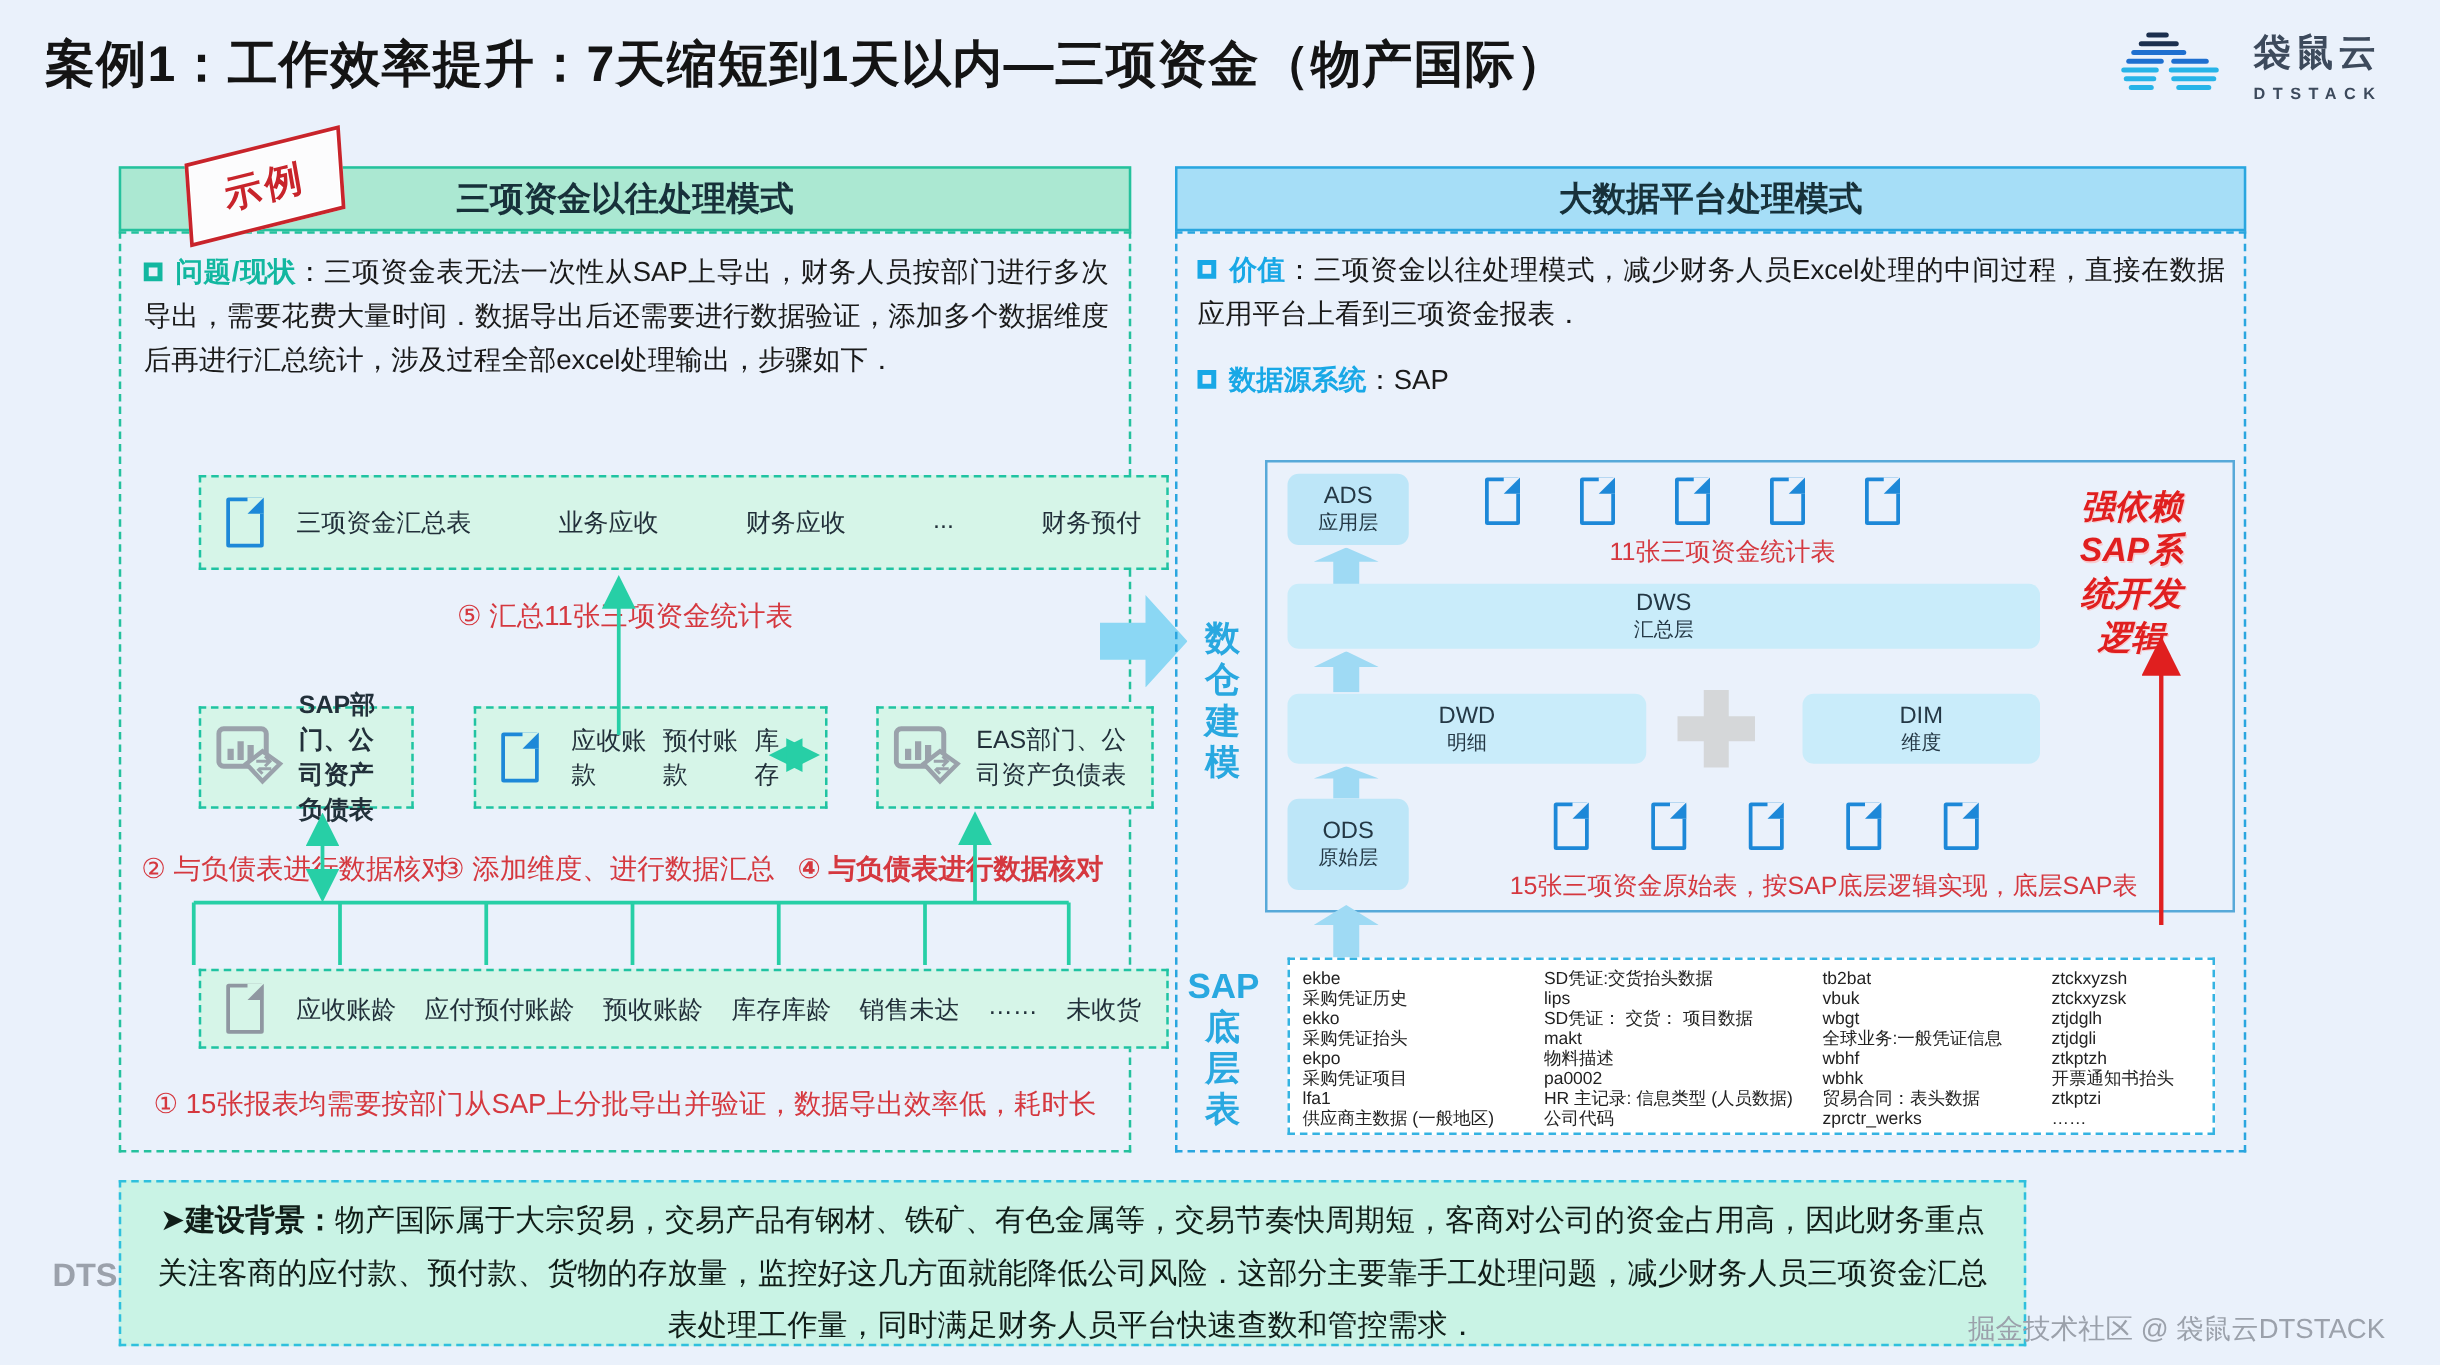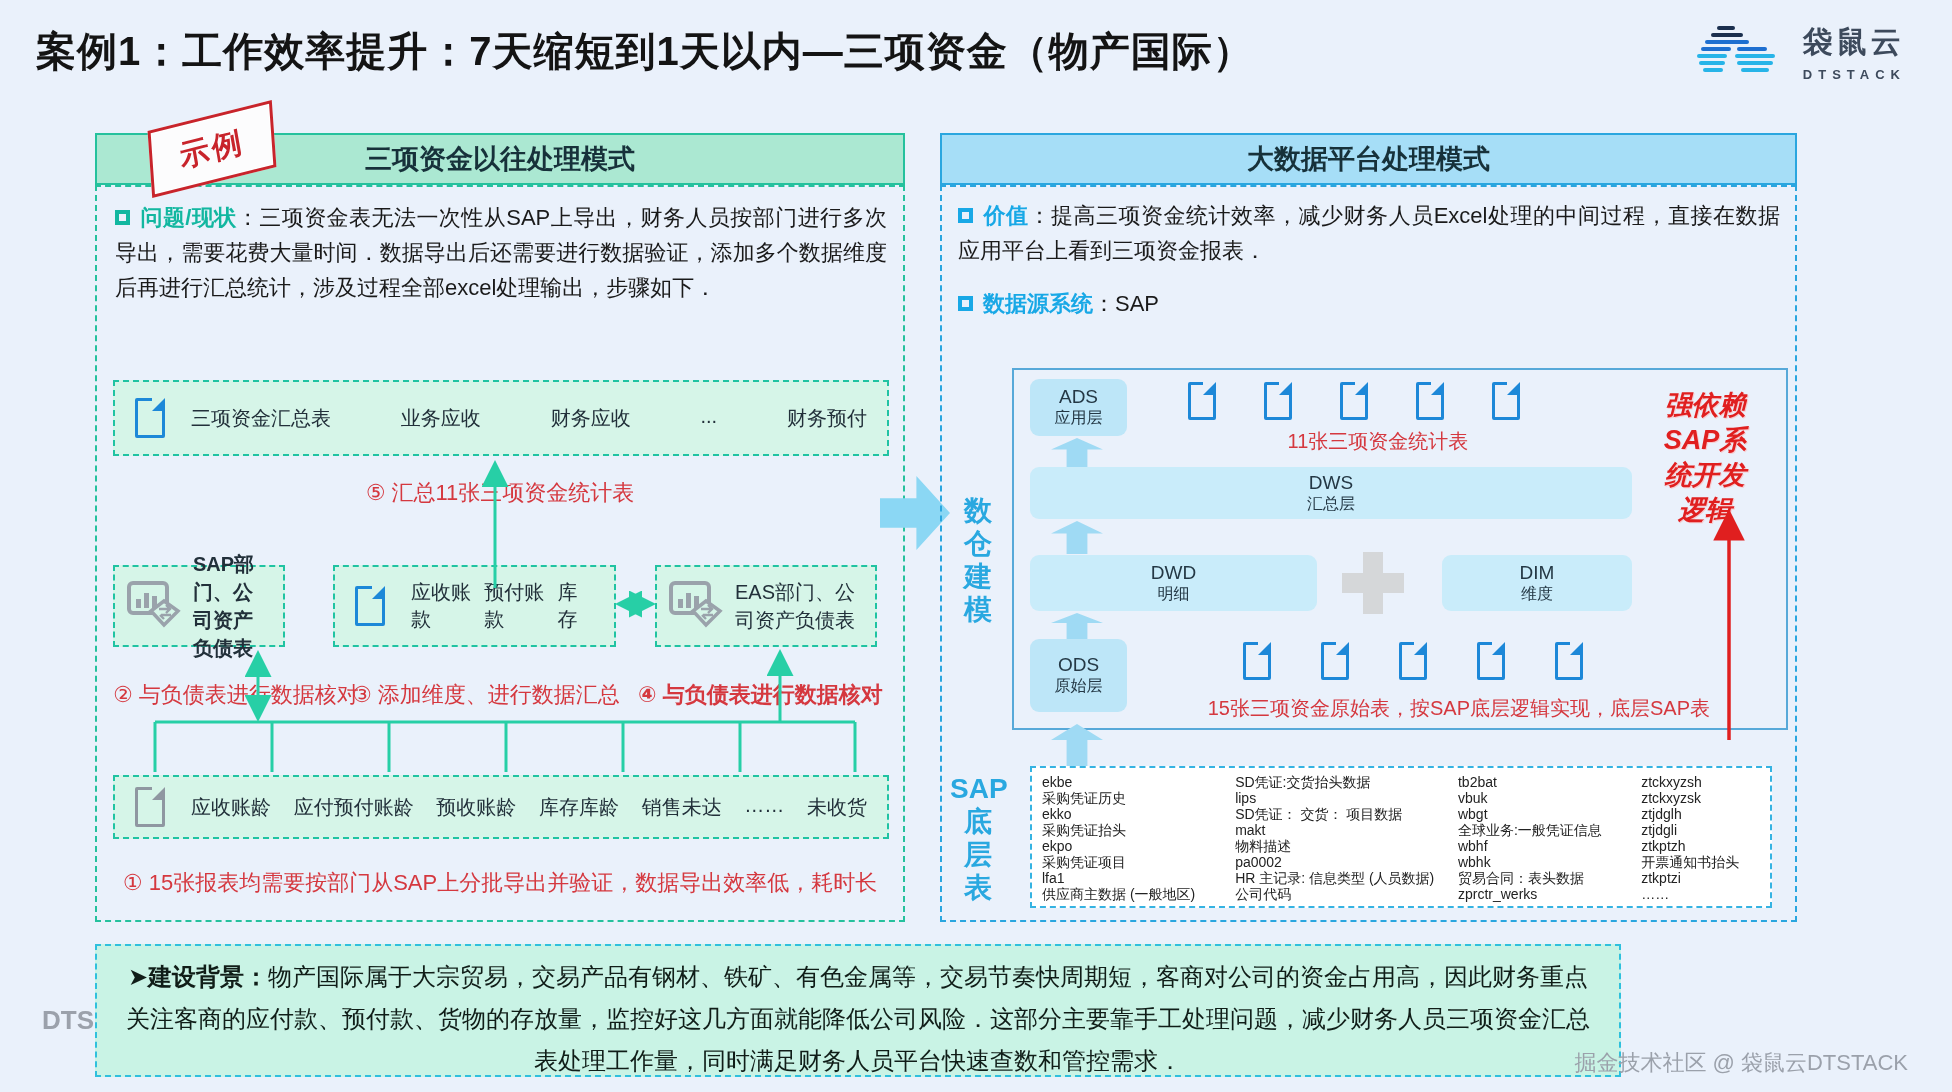--- a/index.html
+++ b/index.html
@@ -36,21 +36,21 @@
     justify-content:center;box-shadow:0 0 0 1px #fff inset;z-index:5;}
   .stamp span{font-size:30px;font-weight:700;color:var(--stamp);letter-spacing:3px;transform:skewX(6deg);}
 
   .para{font-size:22px;line-height:35px;text-align:justify;}
   .bullet-sq{display:inline-block;width:15px;height:15px;border:4px solid;margin-right:10px;}
   .lbl-teal{color:#12b7a0;font-weight:700;}
   .lbl-blue{color:#18a8e6;font-weight:700;}
 
   
   .mintbox{background:var(--mint);border:2px dashed #20c3a2;--erase:var(--mint);
-    display:flex;align-items:center;gap:26px;padding:0 20px;}
+    display:flex;align-items:center;gap:26px;padding:0 20px;margin-left:46px;}
   .mintbox .items{display:flex;flex:1;justify-content:space-between;font-size:20px;color:#22303a;}
   .redstep{color:var(--red);font-size:22px;font-weight:500;}
 
   
   .doc{position:relative;width:30px;height:40px;border:3px solid var(--docblue);border-radius:2px;flex:none;}
   .doc:before{content:"";position:absolute;top:-3px;right:-3px;width:13px;height:13px;background:var(--erase,#eaf1fb);}
   .doc:after{content:"";position:absolute;top:-3px;right:-3px;border-style:solid;
     border-width:0 0 13px 13px;border-color:transparent transparent var(--docblue) transparent;}
   .doc.gray{border-color:var(--gray);}
   .doc.gray:after{border-color:transparent transparent var(--gray) transparent;}
@@ -210,21 +210,21 @@
   <div class="abs redstep" style="left:95px;top:868px;width:810px;text-align:center;">① 15张报表均需要按部门从SAP上分批导出并验证，数据导出效率低，耗时长</div>
 
   <div class="abs bigarrow"></div>
 
   <div class="abs panel-head right-head">
     <span>大数据平台处理模式</span>
   </div>
   <div class="abs right-body"></div>
 
   <div class="abs para" style="left:958px;top:198px;width:822px;">
-    <span class="bullet-sq" style="border-color:#18a8e6;"></span><span class="lbl-blue">价值</span><span>：提高三项资金统计效率，减少财务人员Excel处理的中间过程，直接在数据应用平台上看到三项资金报表．</span>
+    <span class="bullet-sq" style="border-color:#18a8e6;"></span><span class="lbl-blue">价值</span><span>：三项资金以往处理模式，减少财务人员Excel处理的中间过程，直接在数据应用平台上看到三项资金报表．</span>
   </div>
   <div class="abs para" style="left:958px;top:286px;width:822px;">
     <span class="bullet-sq" style="border-color:#18a8e6;"></span><span class="lbl-blue">数据源系统</span><span>：SAP</span>
   </div>
 
   <div class="abs vlabel" style="left:956px;top:494px;width:44px;">
       <div>数</div>
       <div>仓</div>
       <div>建</div>
       <div>模</div>

